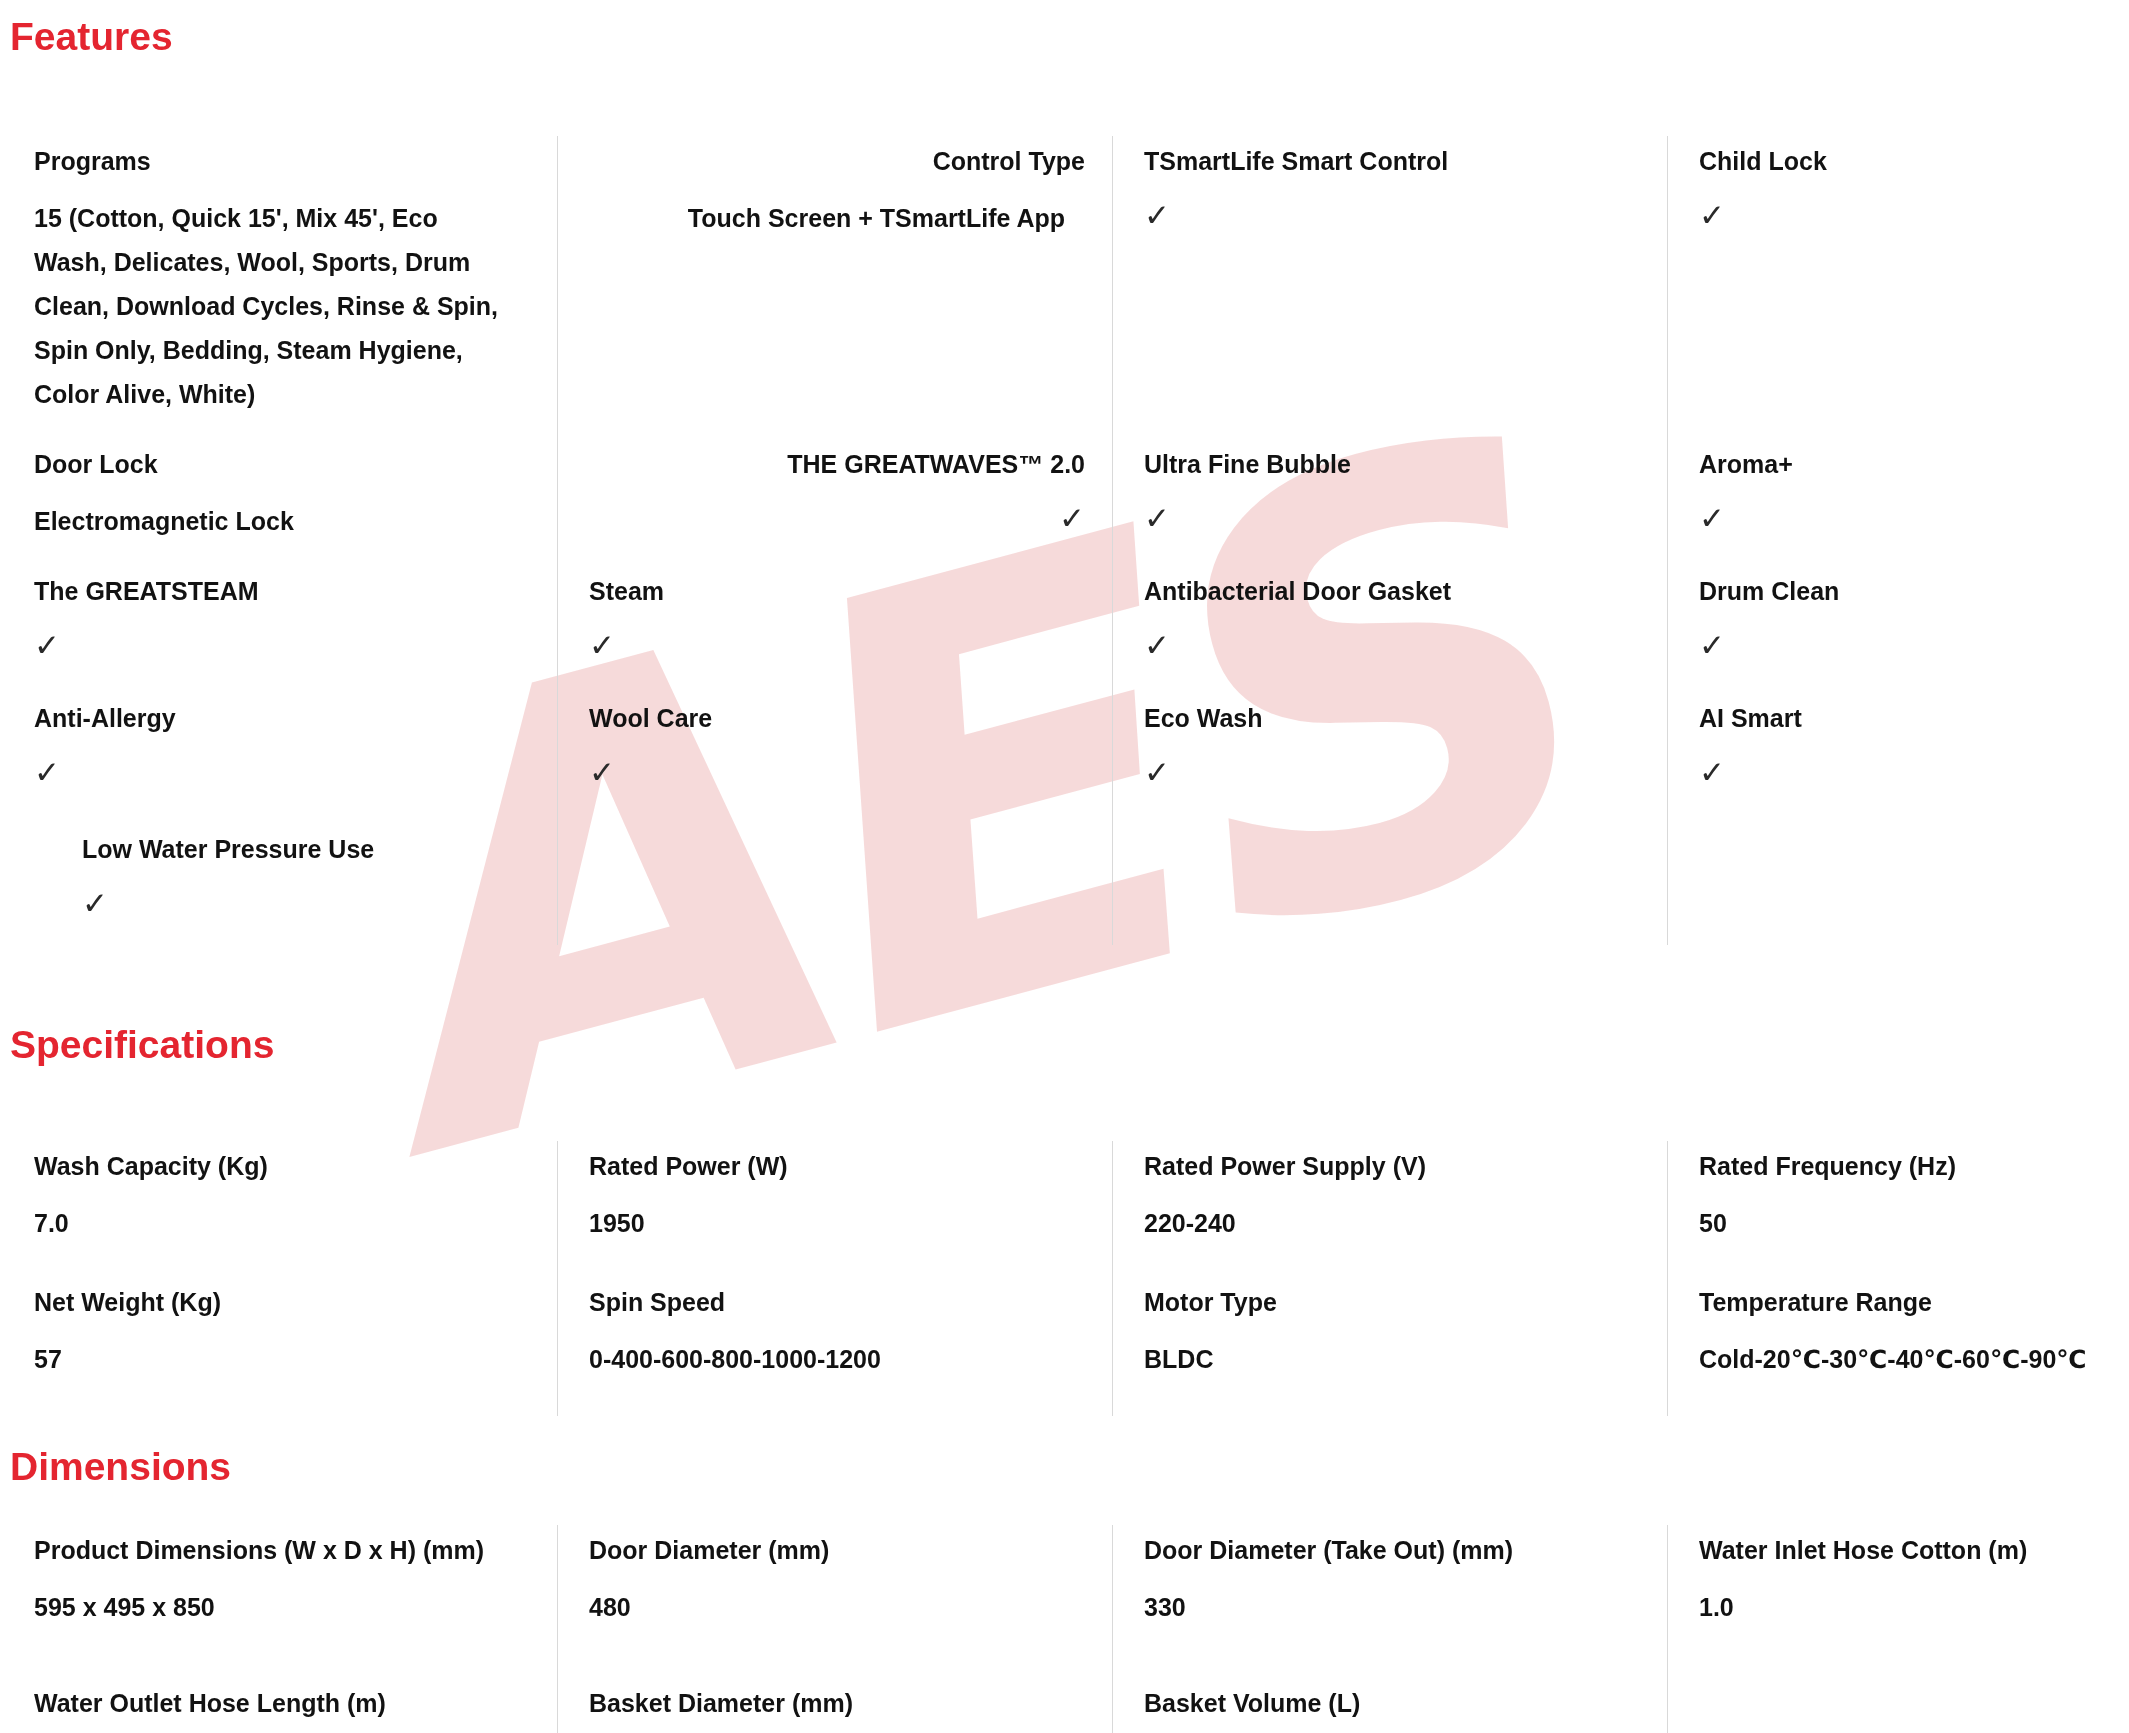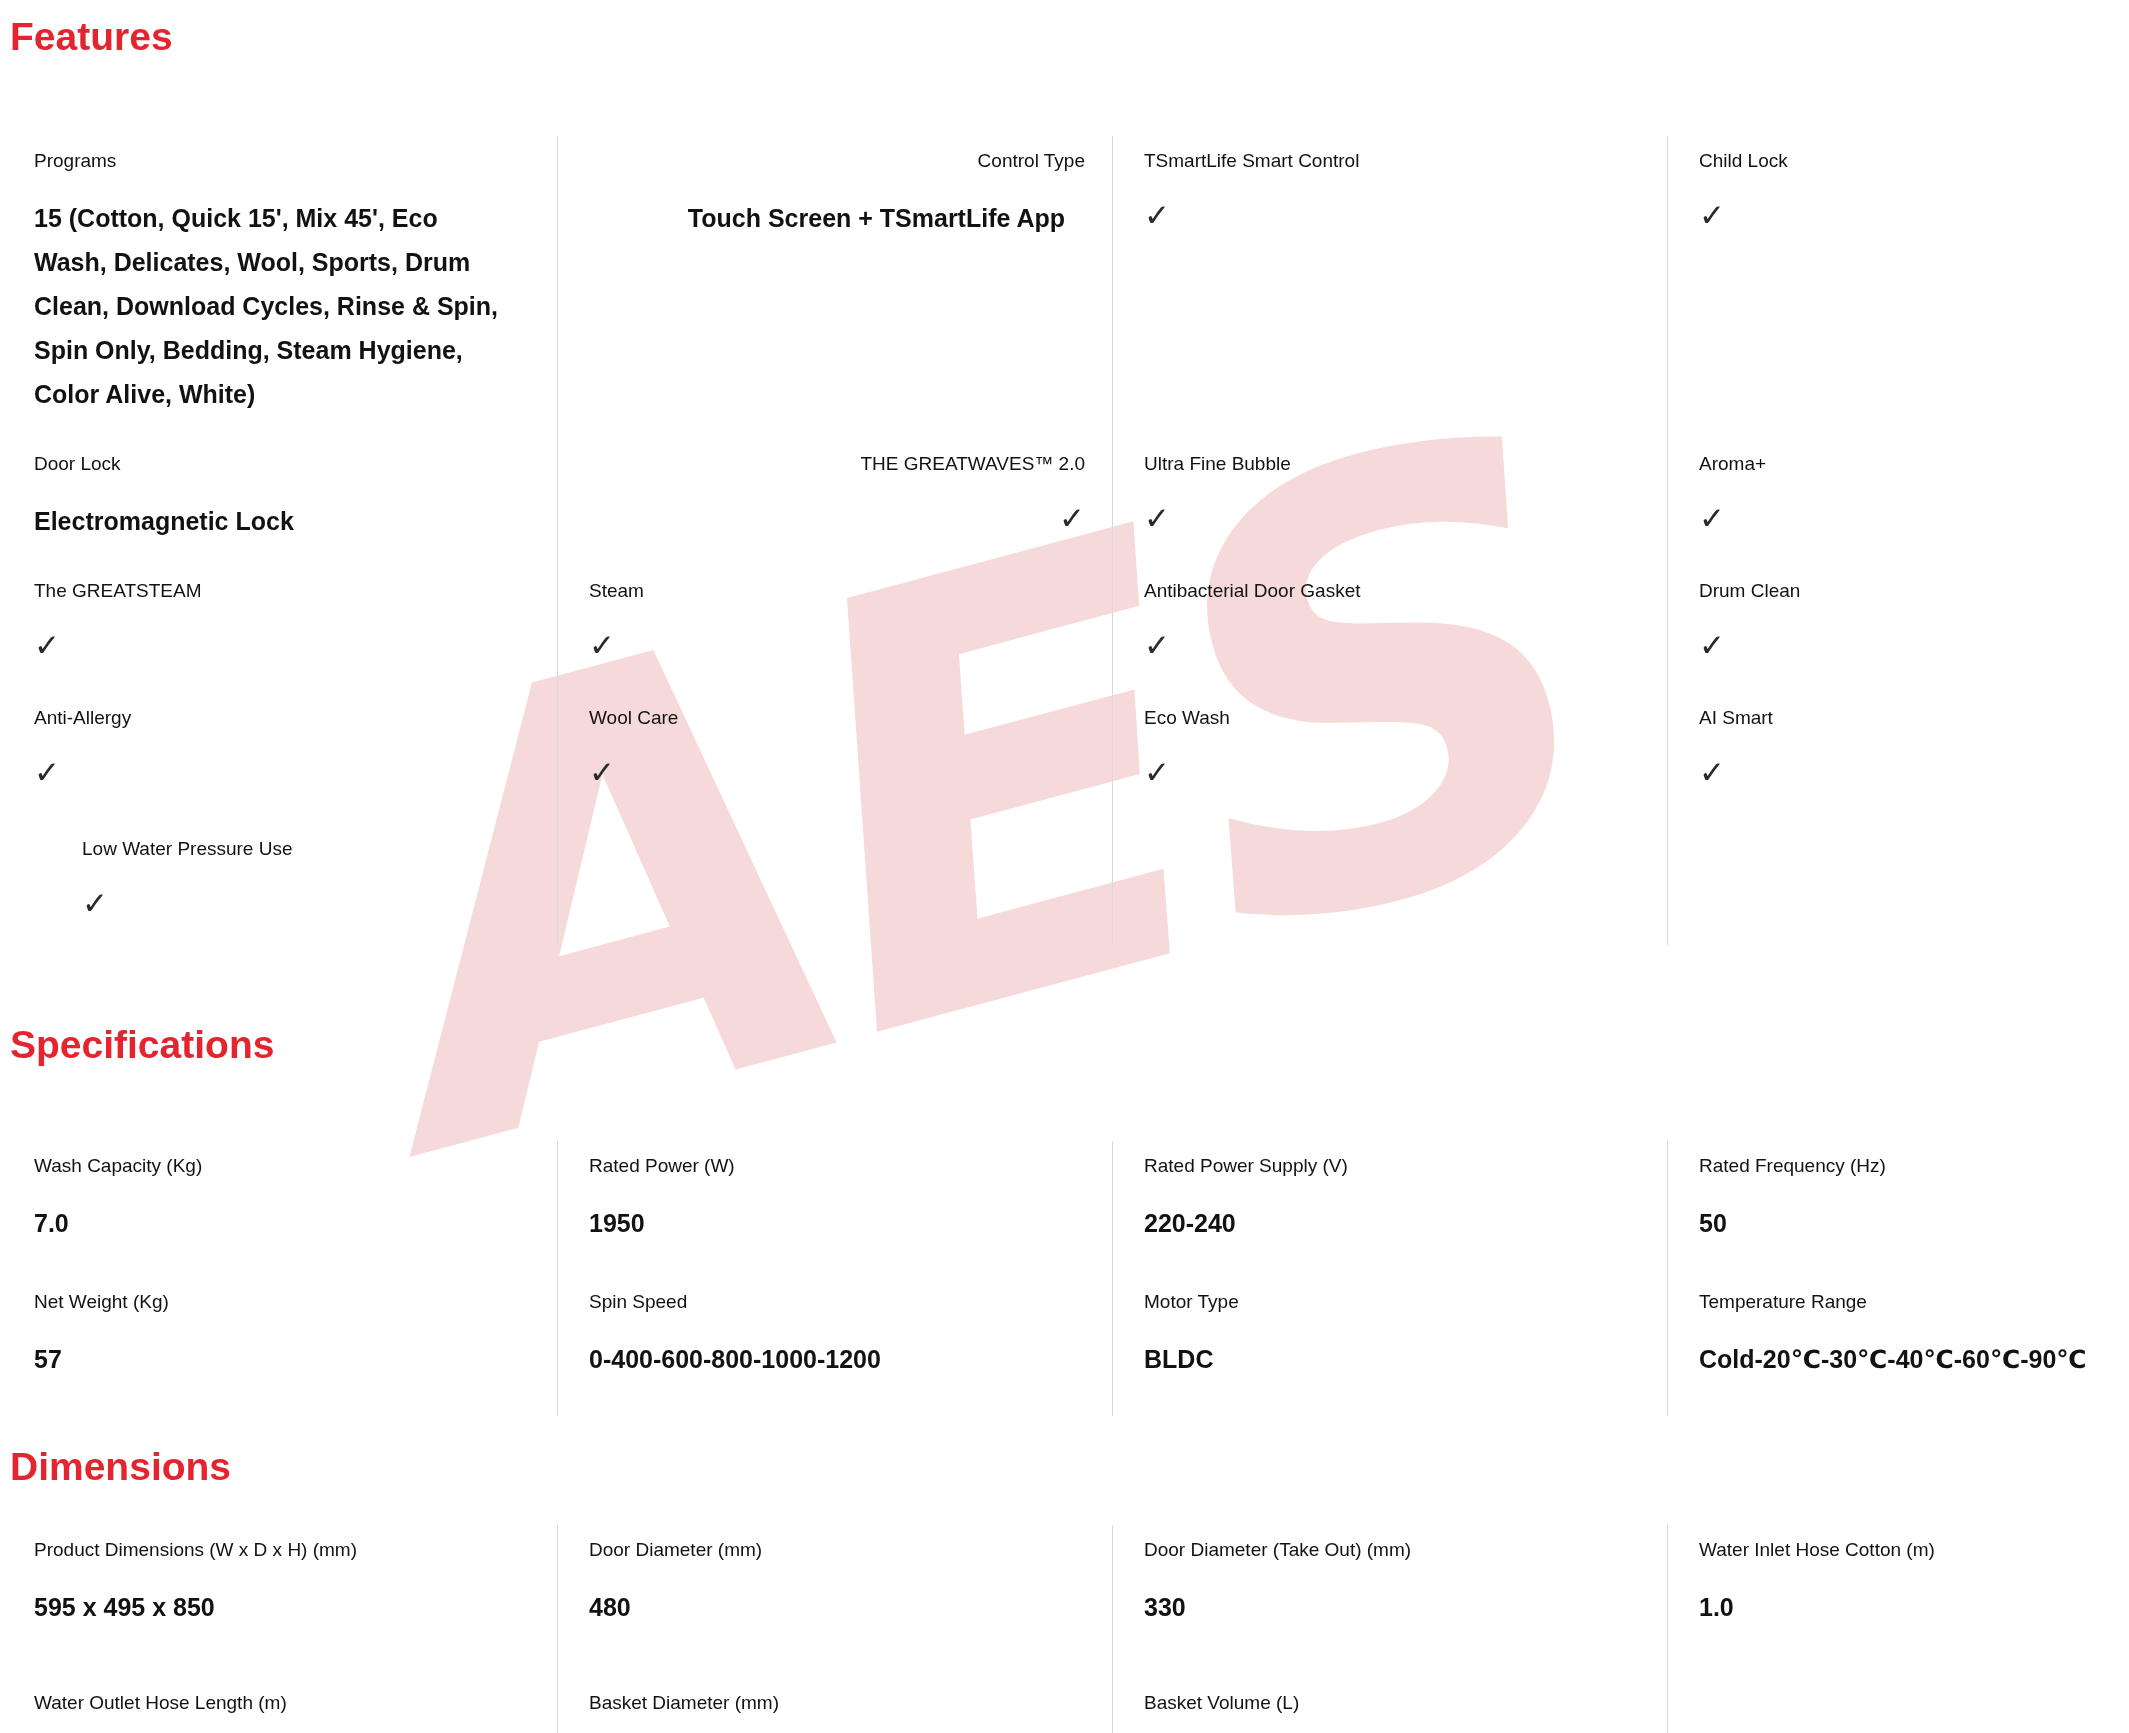--- a/index.html
+++ b/index.html
@@ -62,22 +62,22 @@
   .spacer-dims  { height: 13.6px; }
 
   .cell {
     padding: 8.2px 27px 13.6px 31px;
     box-sizing: border-box;
   }
   .cell.first-col { padding-left: 34px; }
   .cell.divided { border-left: 1.4px solid var(--divider-color, #d9d9d9); }
 
   .label {
-    font-size: 19px;
-    font-weight: normal;
+    font-size: 25px;
+    font-weight: bold;
     line-height: 34px;
   }
   .value {
     font-size: 25px;
     font-weight: bold;
     line-height: 44px;
     margin-top: 17.7px;
     max-width: 476px;
   }
   .check {

